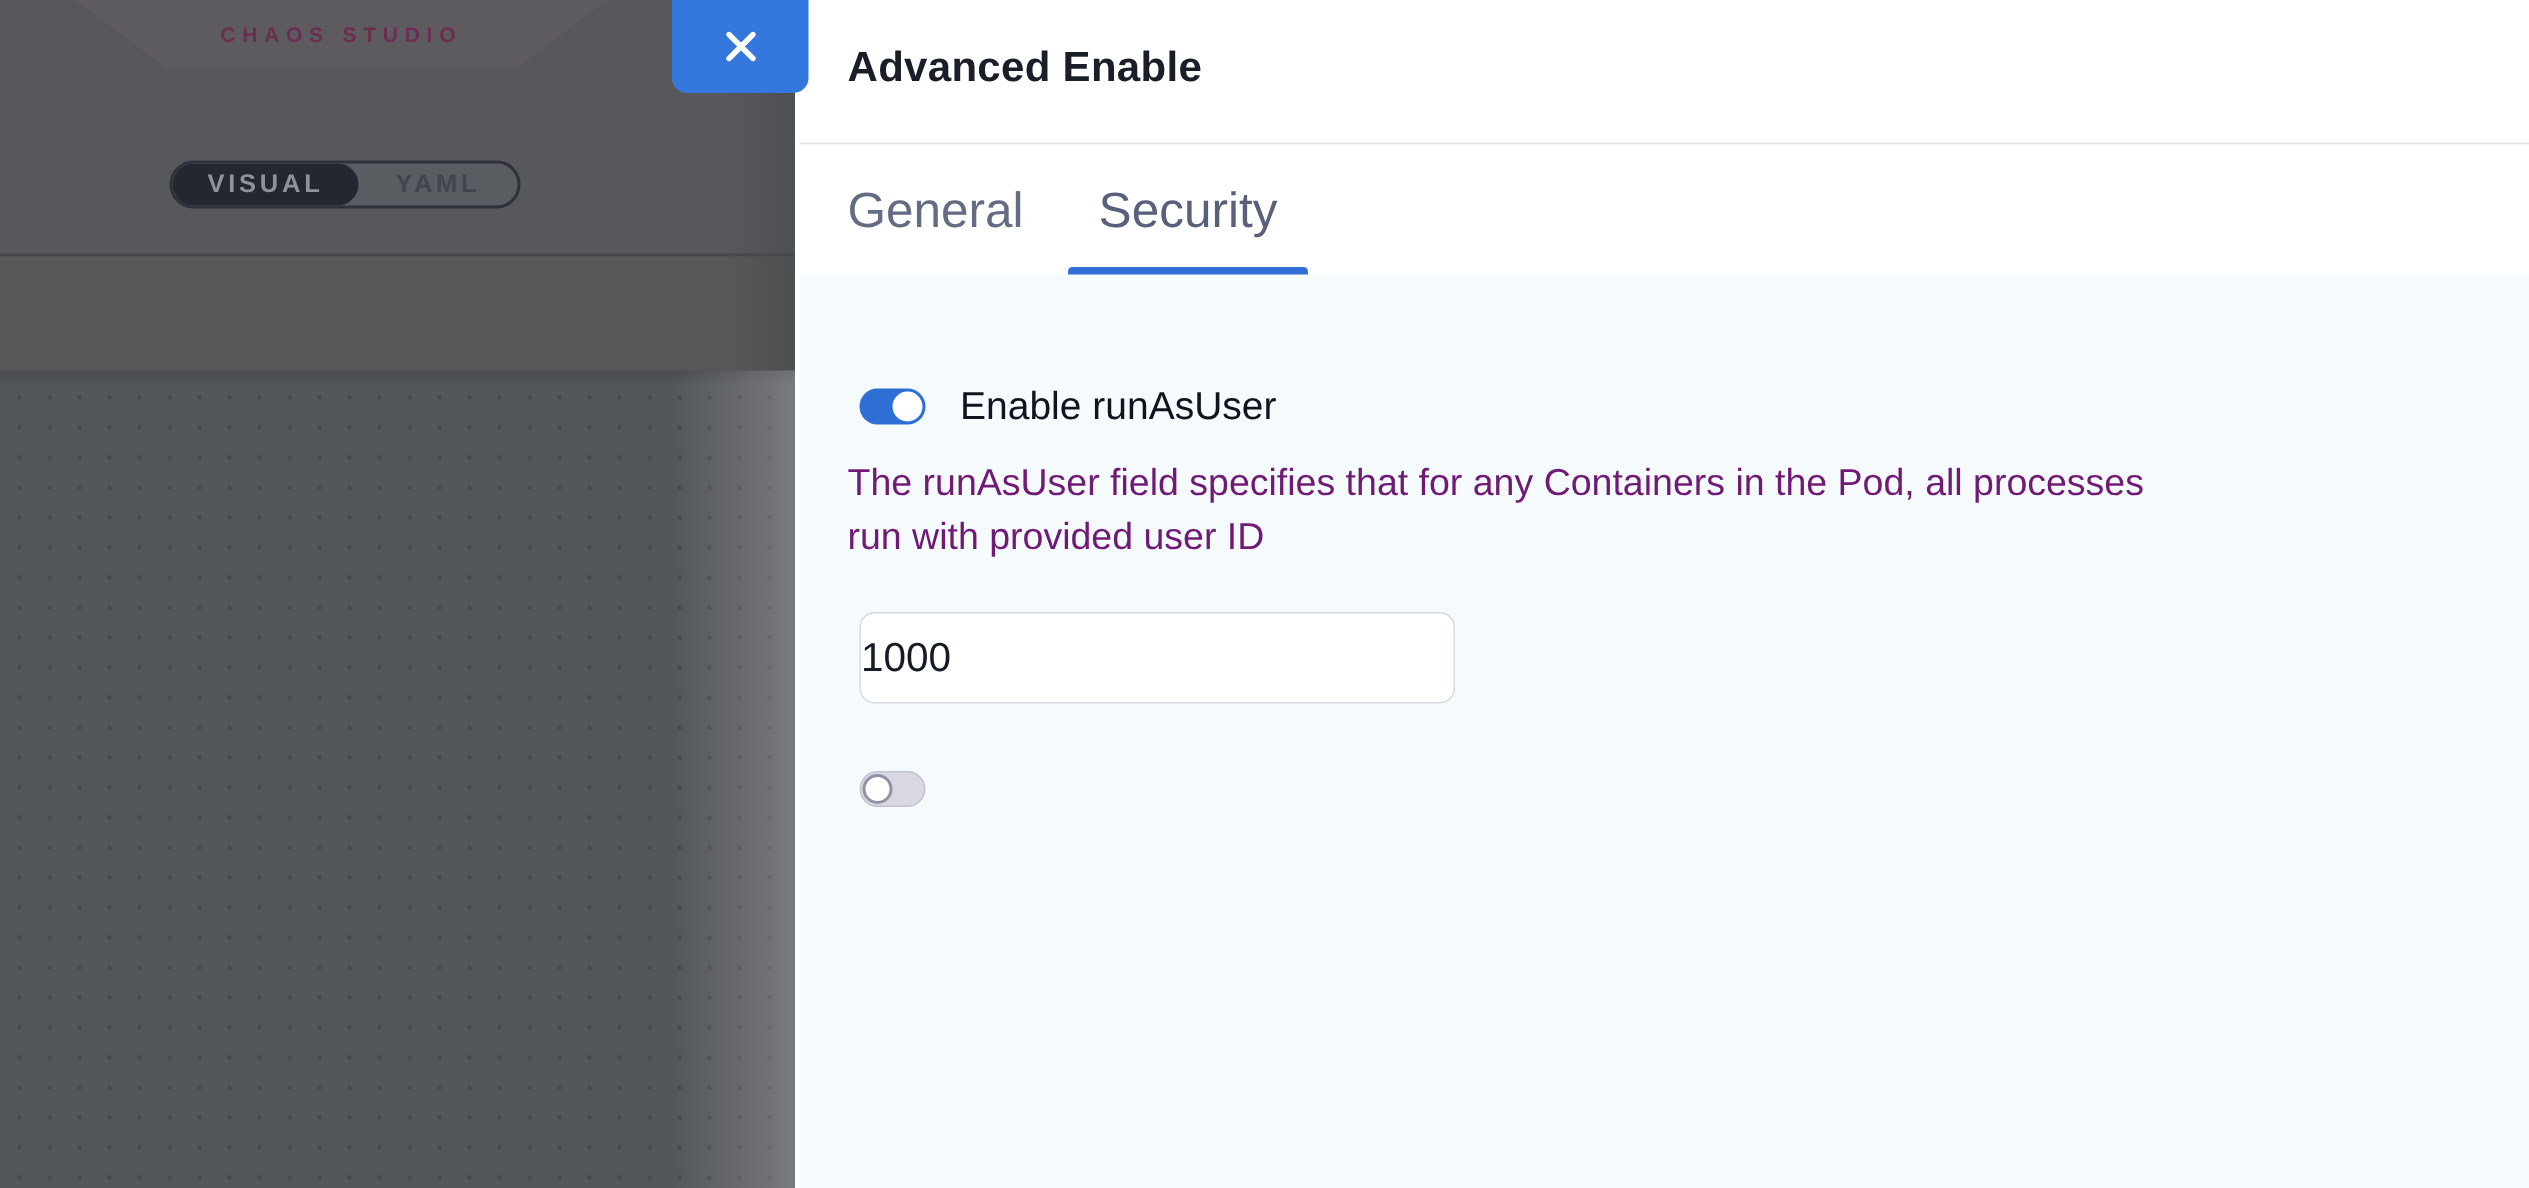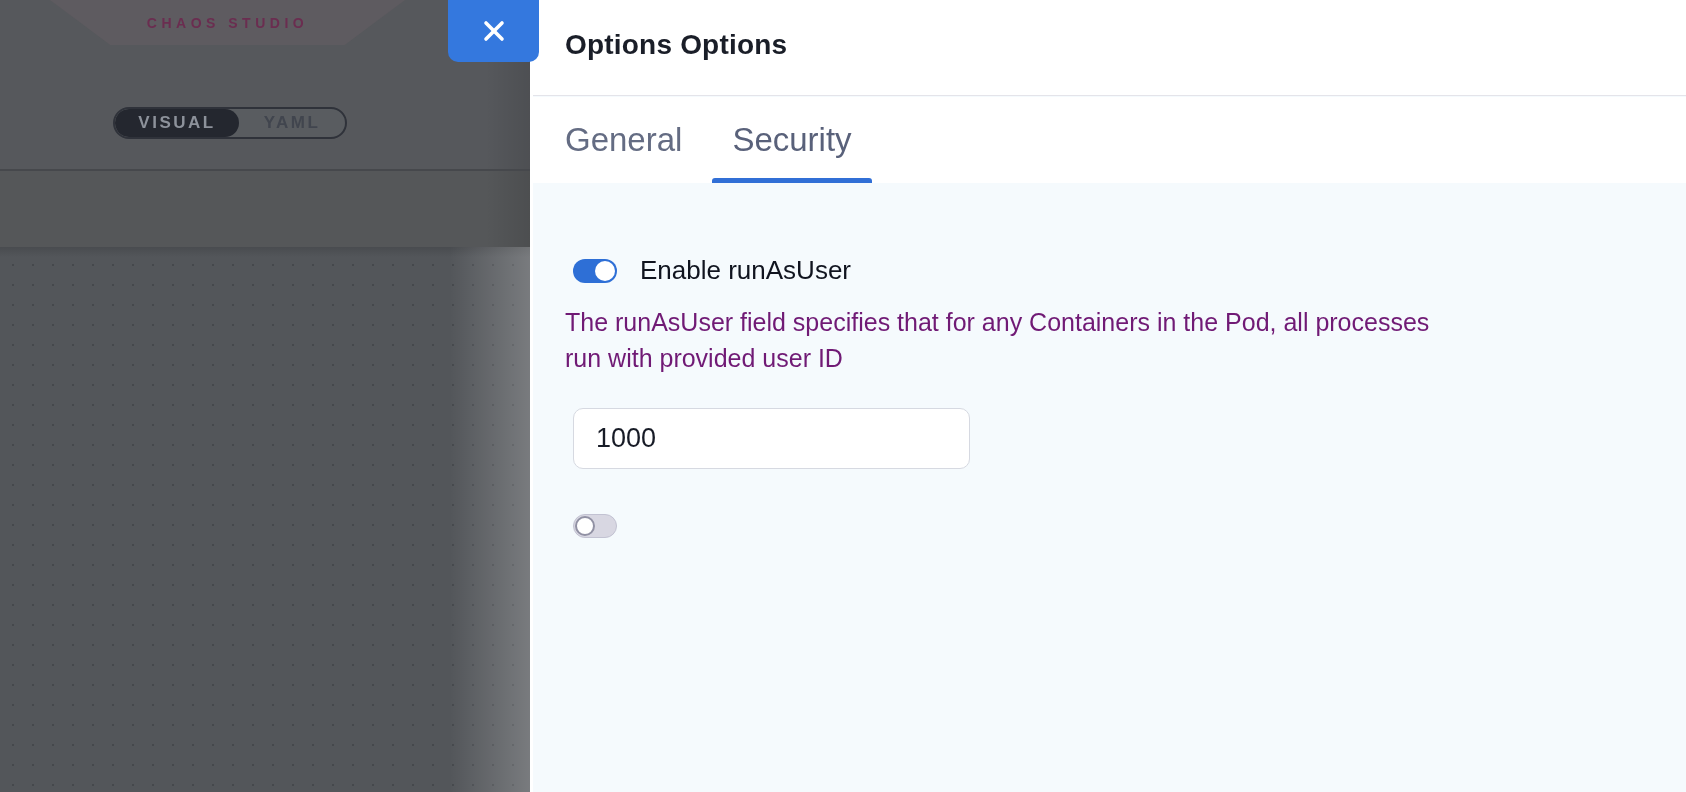--- a/index.html
+++ b/index.html
@@ -117,21 +117,21 @@
   .field-desc {
     position: absolute; left: 32px; width: 980px;
     font-size: 25px; line-height: 36px; color: #701a75; white-space: pre-line;
   }
   .desc-user  { top: 304px; }
   .desc-group { top: 578px; }
 
   .num-input {
     position: absolute; left: 40px; top: 408px; width: 397px; height: 61px;
     background: #ffffff; border: 1px solid #d6d9e1; border-radius: 10px;
-    padding-left: 22px; font-size: 27px; color: #171b26;
+    font-size: 27px; color: #171b26;
     font-family: "Liberation Sans", "DejaVu Sans", sans-serif; outline: none;
   }
 
   
   .drawer .toggle-row, .drawer .field-desc, .drawer .num-input { z-index: 2; }
 </style>
 </head>
 <body>
 
 <div class="left-panel">
@@ -152,21 +152,21 @@
 <button class="close-btn">
   <svg width="26" height="26" viewBox="0 0 26 26">
     <line x1="5" y1="5" x2="21" y2="21" stroke="#ffffff" stroke-width="3.6" stroke-linecap="round"></line>
     <line x1="21" y1="5" x2="5" y2="21" stroke="#ffffff" stroke-width="3.6" stroke-linecap="round"></line>
   </svg>
 </button>
 
 <div class="drawer">
 
   <div class="drawer-header">
-    <div class="drawer-title">Options Options</div>
+    <div class="drawer-title">Advanced Enable</div>
   </div>
 
   <div class="tab-bar">
     <div class="tab tab-general">General</div>
     <div class="tab tab-security">
       <span>Security</span>
       <div class="tab-underline"></div>
     </div>
   </div>
 

